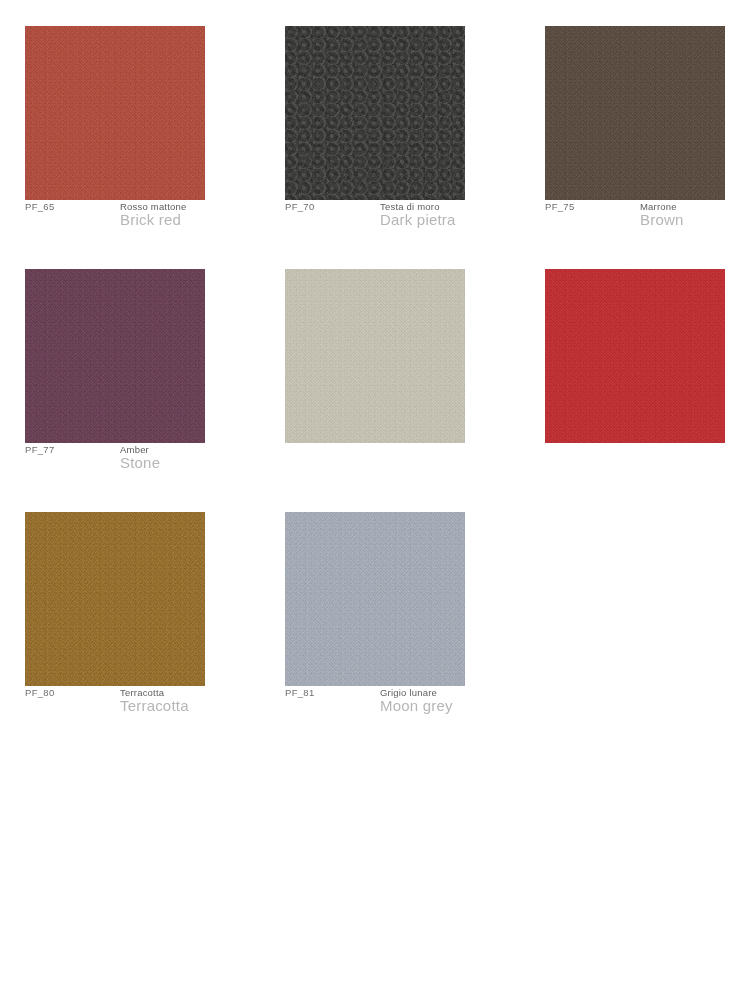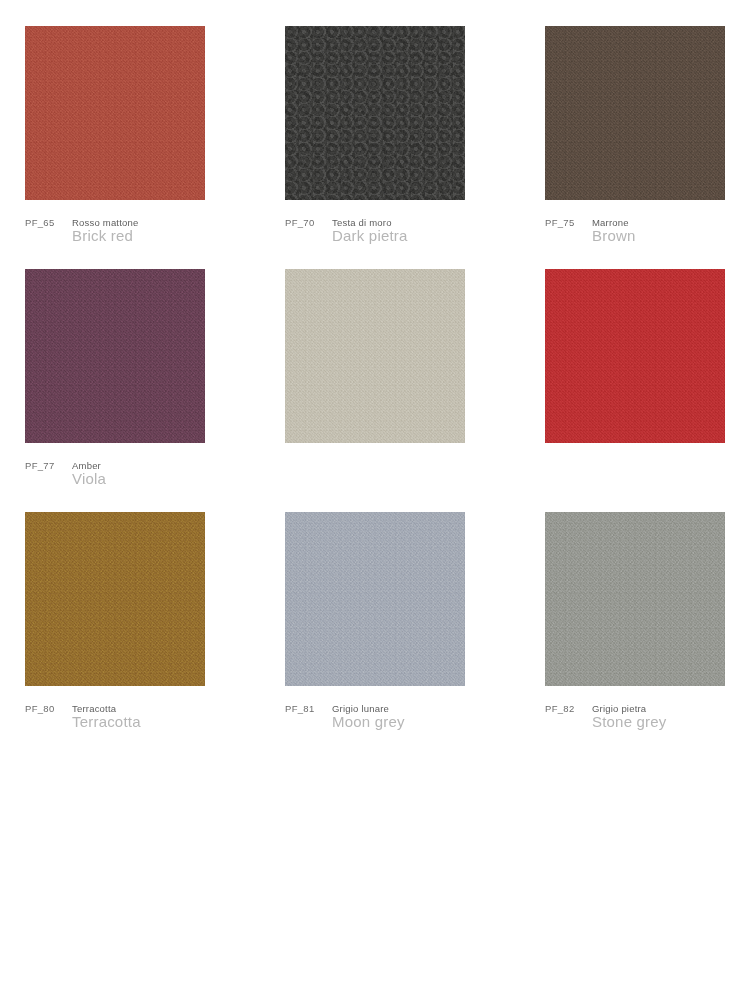--- a/index.html
+++ b/index.html
@@ -106,33 +106,33 @@
         rgba(0,0,0,0.05) 0px,
         rgba(0,0,0,0.05) 3px,
         rgba(255,255,255,0.04) 3px,
         rgba(255,255,255,0.04) 7px
       );
     background-size: 14px 13px, 19px 18px;
   }
   .swatch-meta {
     display: flex;
     align-items: flex-start;
-    padding-top: 16px;
     white-space: nowrap;
   }
   .swatch-code {
     width: 47px;
     flex: 0 0 47px;
     font-size: 9.5px;
     letter-spacing: 0.3px;
     color: #6c6c6c;
     line-height: 13px;
   }
   .swatch-names {
     line-height: 13px;
+    margin-left: 48px;
   }
   .swatch-name-it {
     font-size: 9.5px;
     letter-spacing: 0.2px;
     color: #5e5e5e;
   }
   .swatch-name-en {
     font-size: 15px;
     letter-spacing: 0.2px;
     color: #b6b6b6;
@@ -184,21 +184,21 @@
       </div>
       <div class="swatch-cell">
         <div class="swatch-chip" style="background-color: rgb(106, 63, 85);">
           <div class="grain"></div>
           <div class="grain2"></div>
         </div>
         <div class="swatch-meta">
           <div class="swatch-code">PF_77</div>
           <div class="swatch-names">
             <div class="swatch-name-it">Amber</div>
-            <div class="swatch-name-en">Viola</div>
+            <div class="swatch-name-en">Stone</div>
           </div>
         </div>
       </div>
       <div class="swatch-cell">
         <div class="swatch-chip" style="background-color: rgb(199, 195, 180);">
           <div class="grain"></div>
           <div class="grain2"></div>
         </div>
       </div>
       <div class="swatch-cell">
@@ -223,30 +223,17 @@
       <div class="swatch-cell">
         <div class="swatch-chip" style="background-color: rgb(167, 173, 184);">
           <div class="grain"></div>
           <div class="grain2"></div>
         </div>
         <div class="swatch-meta">
           <div class="swatch-code">PF_81</div>
           <div class="swatch-names">
             <div class="swatch-name-it">Grigio lunare</div>
             <div class="swatch-name-en">Moon grey</div>
-          </div>
-        </div>
-      </div>
-      <div class="swatch-cell">
-        <div class="swatch-chip" style="background-color: rgb(153, 155, 149);">
-          <div class="grain"></div>
-          <div class="grain2"></div>
-        </div>
-        <div class="swatch-meta">
-          <div class="swatch-code">PF_82</div>
-          <div class="swatch-names">
-            <div class="swatch-name-it">Grigio pietra</div>
-            <div class="swatch-name-en">Stone grey</div>
           </div>
         </div>
       </div>
     </div>
 </div>
 
 </body></html>

